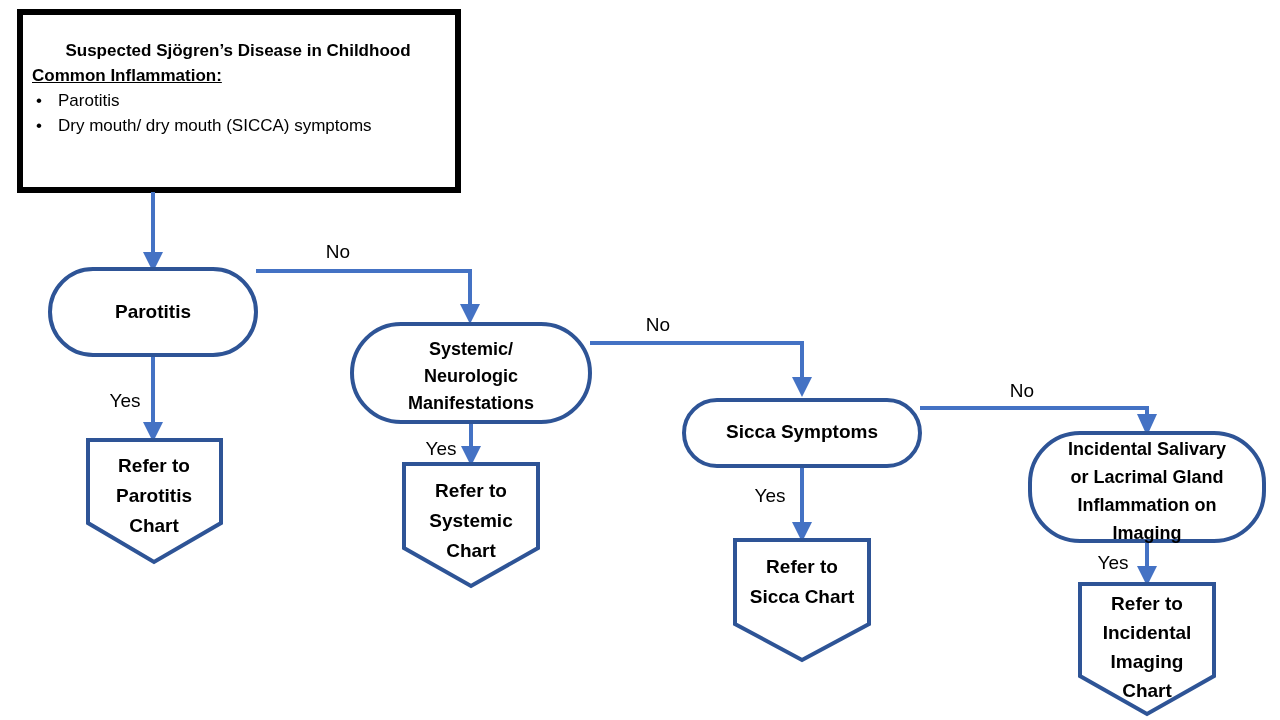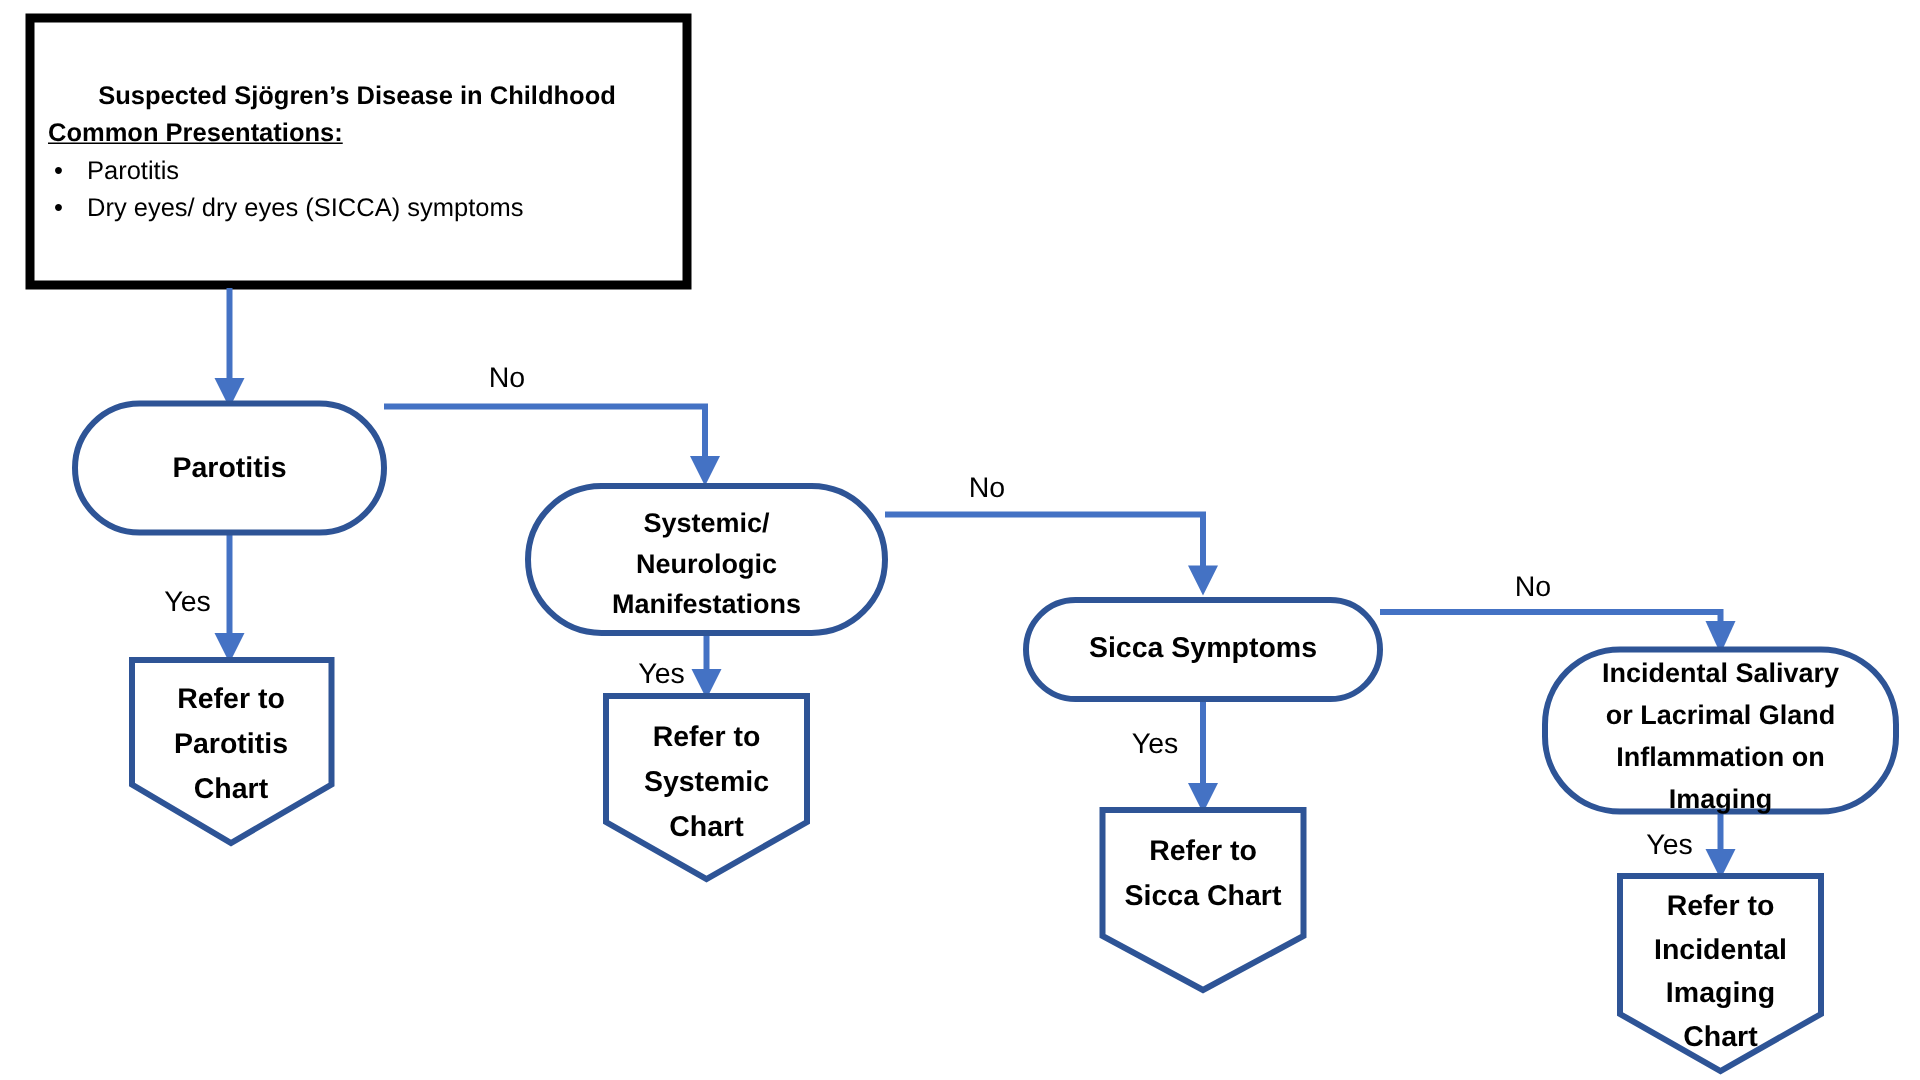--- a/index.html
+++ b/index.html
@@ -90,21 +90,21 @@
     box-sizing: border-box;
     padding: 24px 14px 10px 14px;
     font-family: "Liberation Sans", sans-serif;
     color: #000000;
     pointer-events: none;
   }
   #header-title {
     font-size: 17px;
     font-weight: bold;
     text-align: center;
-    margin: 17px 0 4px 0;
+    margin: 4px 0 4px 0;
     line-height: 1.25;
   }
   #header-subtitle {
     font-size: 17px;
     font-weight: bold;
     text-decoration: underline;
     margin: 0 0 2px 0;
     line-height: 1.3;
   }
   ul.header-list {
@@ -235,21 +235,21 @@
     <text class="edge-label" x="125" y="402">Yes</text>
     <text class="edge-label" x="441" y="450">Yes</text>
     <text class="edge-label" x="770" y="497">Yes</text>
     <text class="edge-label" x="1113" y="564">Yes</text>
 
   </svg>
 
   <div id="header-text">
     <div id="header-title">Suspected Sjögren’s Disease in Childhood</div>
     <div id="header-subtitle">
-      <span>Common Presentations:</span>
+      <span>Common Inflammation:</span>
     </div>
     <ul class="header-list">
       <li>Parotitis</li>
-      <li>Dry eyes/ dry eyes (SICCA) symptoms</li>
+      <li>Dry mouth/ dry mouth (SICCA) symptoms</li>
     </ul>
   </div>
 
 </div>
 
 </body></html>

